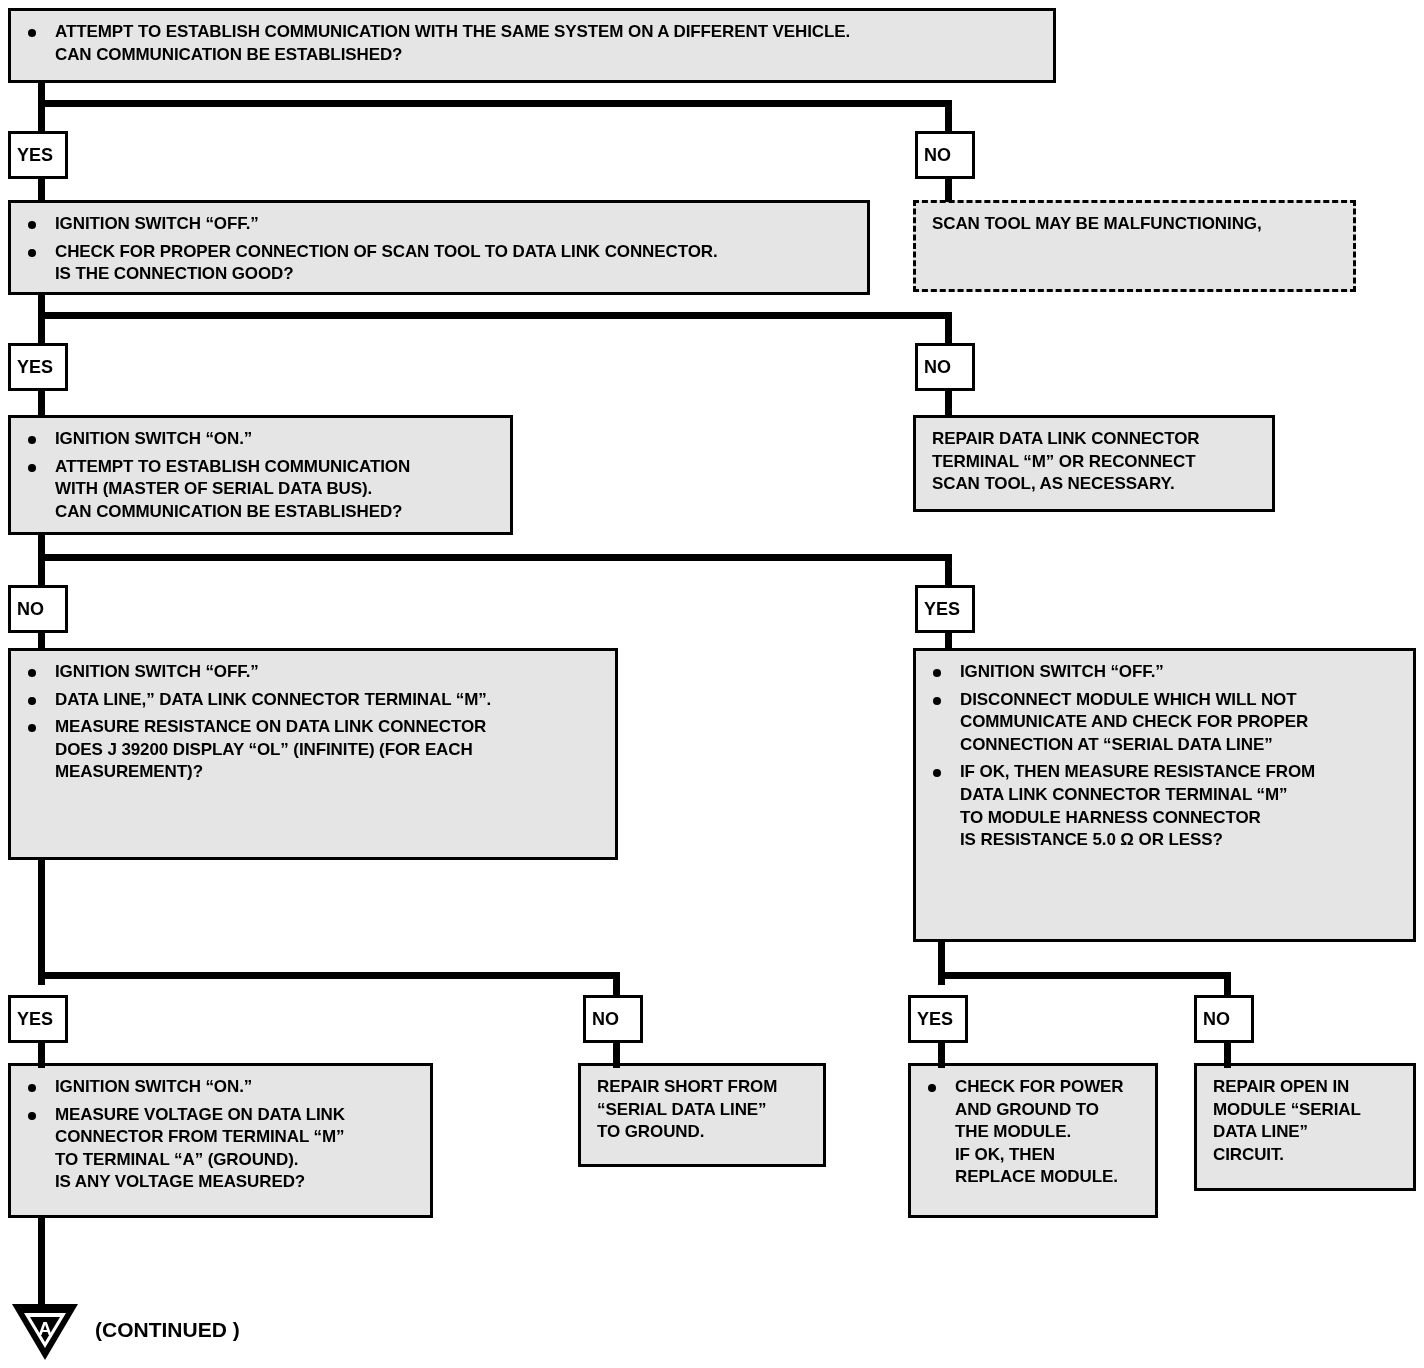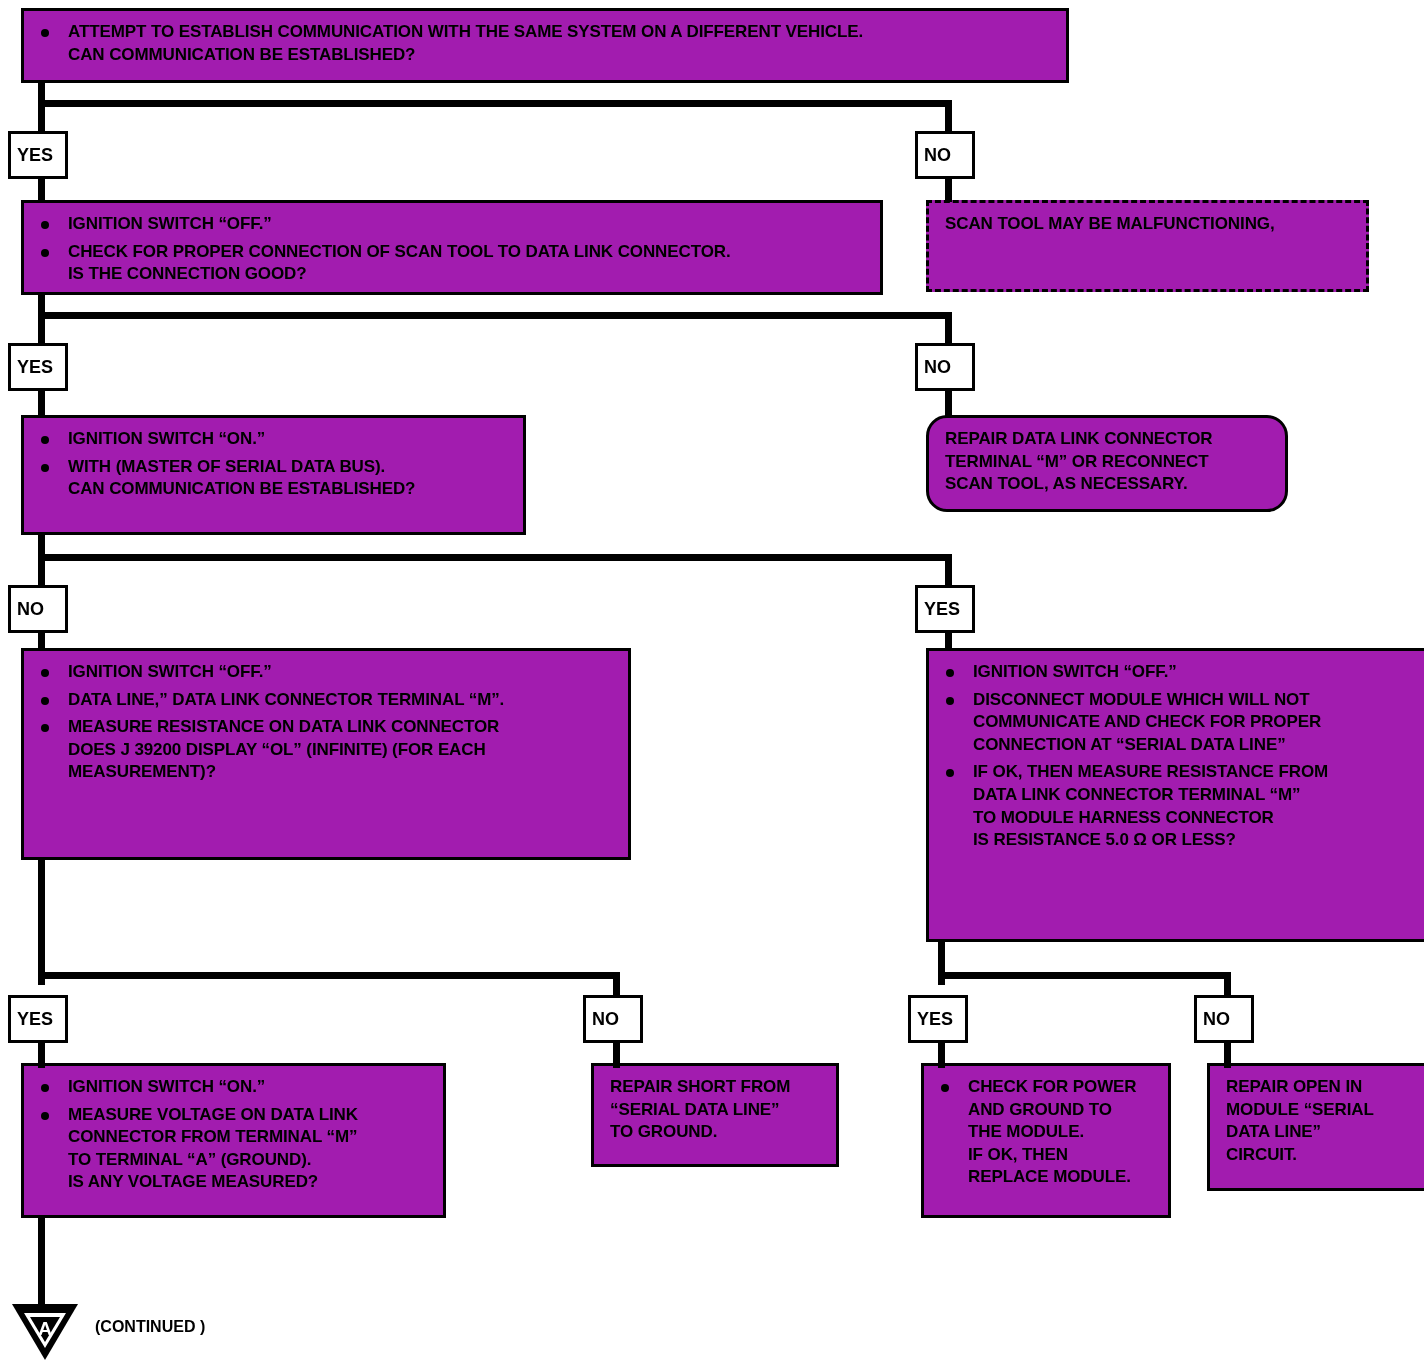--- a/index.html
+++ b/index.html
@@ -13,23 +13,22 @@
     height: 1368px;
     background: #ffffff;
     font-family: "Liberation Sans", sans-serif;
     overflow: hidden;
   }
   
   .box {
     position: absolute;
     box-sizing: border-box;
     border: 3px solid #000000;
-    background: #a21caf;
+    background: #e5e5e5;
     padding: 10px 10px 8px 10px;
-    margin-left: 13px;
   }
   .box.dashed {
     border: 3px dashed #000000;
   }
   .box ul {
     list-style: none;
     margin: 0;
     padding: 0;
   }
   .box li {
@@ -90,21 +89,21 @@
     z-index: 1;
   }
   
   .tri-wrap {
     position: absolute;
     z-index: 4;
   }
   .continued {
     position: absolute;
     font-weight: bold;
-    font-size: 16px;
+    font-size: 21px;
     color: #000000;
     white-space: nowrap;
   }
 </style>
 </head>
 <body>
 
 <div id="page">
 
   <div class="box" style="left:8px; top:8px; width:1048px; height:75px;">
@@ -161,27 +160,28 @@
 
   <div class="v" style="left:38px; top:389px; height:28px;"></div>
   <div class="v" style="left:945px; top:389px; height:28px;"></div>
 
   <div class="box" style="left:8px; top:415px; width:505px; height:120px;">
     <ul>
       <li>
         <span class="line">IGNITION SWITCH “ON.”</span>
       </li>
       <li>
+        <span class="line">ATTEMPT TO ESTABLISH COMMUNICATION</span>
         <span class="line">WITH (MASTER OF SERIAL DATA BUS).</span>
         <span class="line">CAN COMMUNICATION BE ESTABLISHED?</span>
       </li>
     </ul>
   </div>
 
-  <div class="box plain" style="left:913px; top:415px; width:362px; height:97px;border-radius:21px;">
+  <div class="box plain" style="left:913px; top:415px; width:362px; height:97px;">
     <span class="line">REPAIR DATA LINK CONNECTOR</span>
     <span class="line">TERMINAL “M” OR RECONNECT</span>
     <span class="line">SCAN TOOL, AS NECESSARY.</span>
   </div>
 
   <div class="v" style="left:38px; top:535px; height:27px;"></div>
   <div class="h" style="left:38px; top:554px; width:914px;"></div>
   <div class="v" style="left:38px; top:554px; height:33px;"></div>
   <div class="v" style="left:945px; top:554px; height:33px;"></div>
 

